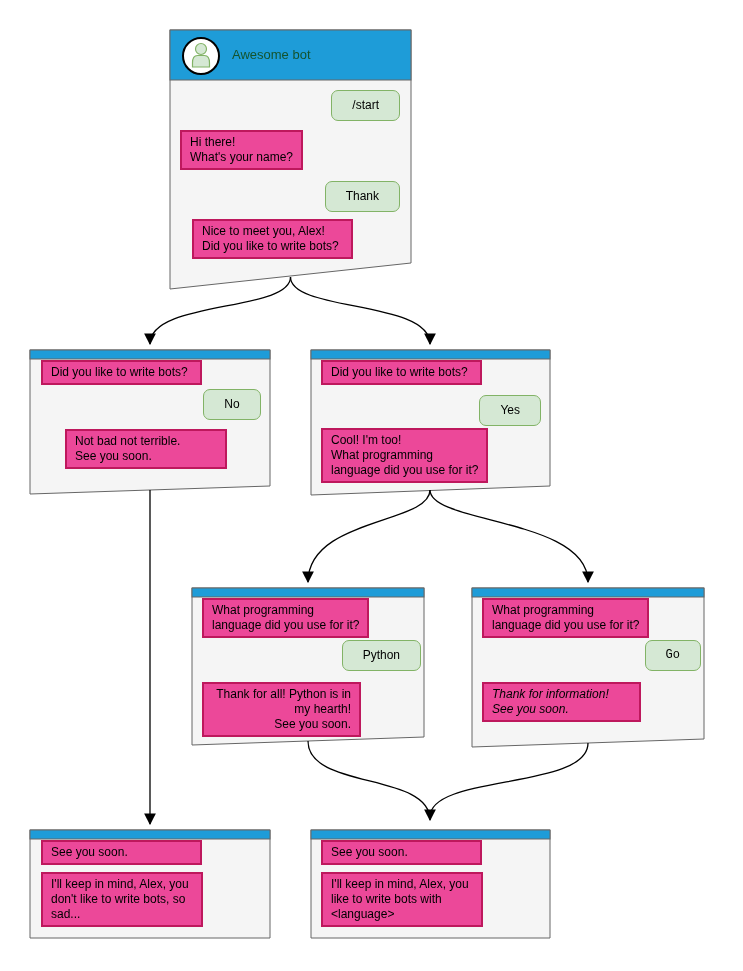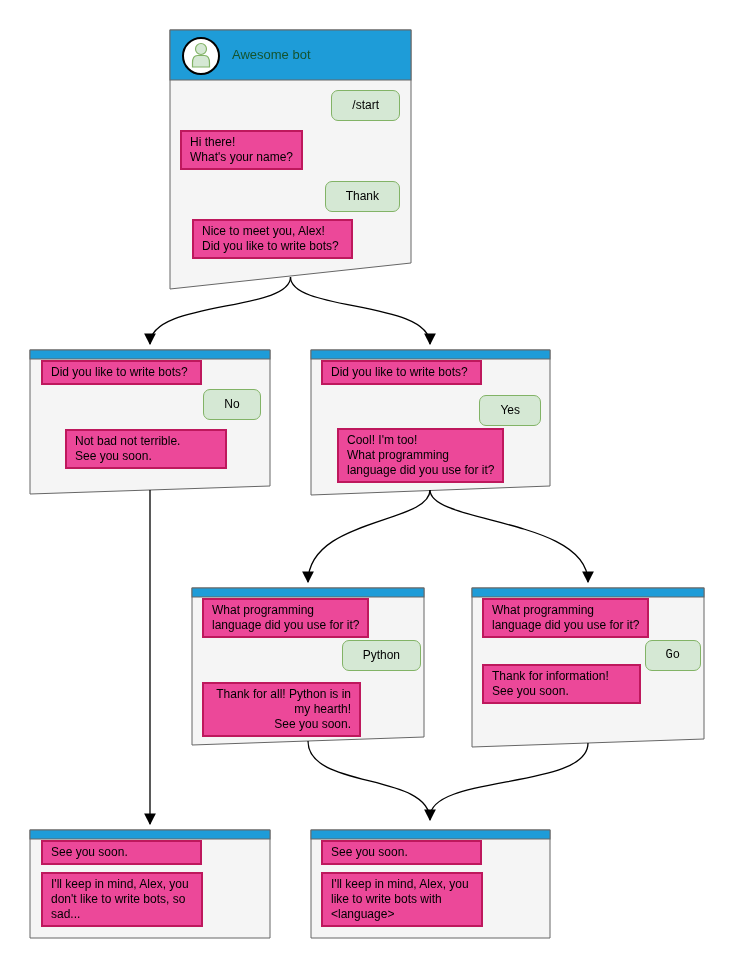--- a/index.html
+++ b/index.html
@@ -73,39 +73,39 @@
   <div class="window" style="left:30px;top:350px;width:240px;height:144px;">
     <div class="bubble bot" style="left:11px;top:10px;min-width:161px;">Did you like to write bots?</div>
     <div class="bubble user" style="right:9px;top:39px;min-width:58px;">No</div>
     <div class="bubble bot" style="left:11px;top:79px;min-width:162px;margin-left:24px;">Not bad not terrible.
 See you soon.</div>
   </div>
 
   <div class="window" style="left:311px;top:350px;width:239px;height:145px;">
     <div class="bubble bot" style="left:10px;top:10px;min-width:161px;">Did you like to write bots?</div>
     <div class="bubble user" style="right:9px;top:45px;min-width:58px;">Yes</div>
-    <div class="bubble bot" style="left:26px;top:78px;min-width:161px;">Cool! I'm too!
+    <div class="bubble bot" style="left:10px;top:78px;min-width:161px;">Cool! I'm too!
 What programming
 language did you use for it?</div>
   </div>
 
   <div class="window" style="left:192px;top:588px;width:232px;height:157px;">
     <div class="bubble bot" style="left:10px;top:10px;min-width:161px;">What programming
 language did you use for it?</div>
     <div class="bubble user" style="right:3px;top:52px;text-align:center;">Python</div>
     <div class="bubble bot" style="left:10px;top:94px;min-width:159px;text-align:right;">Thank for all! Python is in
 my hearth!
 See you soon.</div>
   </div>
 
   <div class="window" style="left:472px;top:588px;width:232px;height:159px;">
     <div class="bubble bot" style="left:10px;top:10px;min-width:161px;">What programming
 language did you use for it?</div>
     <div class="bubble user" style="right:3px;top:52px;font-family:Liberation Mono, monospace;">Go</div>
-    <div class="bubble bot" style="left:10px;top:76px;min-width:159px;">Thank for information!
+    <div class="bubble bot" style="left:10px;top:94px;min-width:159px;font-style:italic;">Thank for information!
 See you soon.</div>
   </div>
 
   <div class="window" style="left:30px;top:830px;width:240px;height:108px;">
     <div class="bubble bot" style="left:11px;top:10px;min-width:161px;">See you soon.</div>
     <div class="bubble bot" style="left:11px;top:42px;min-width:162px;">I'll keep in mind, Alex, you
 don't like to write bots, so
 sad...</div>
   </div>
 

